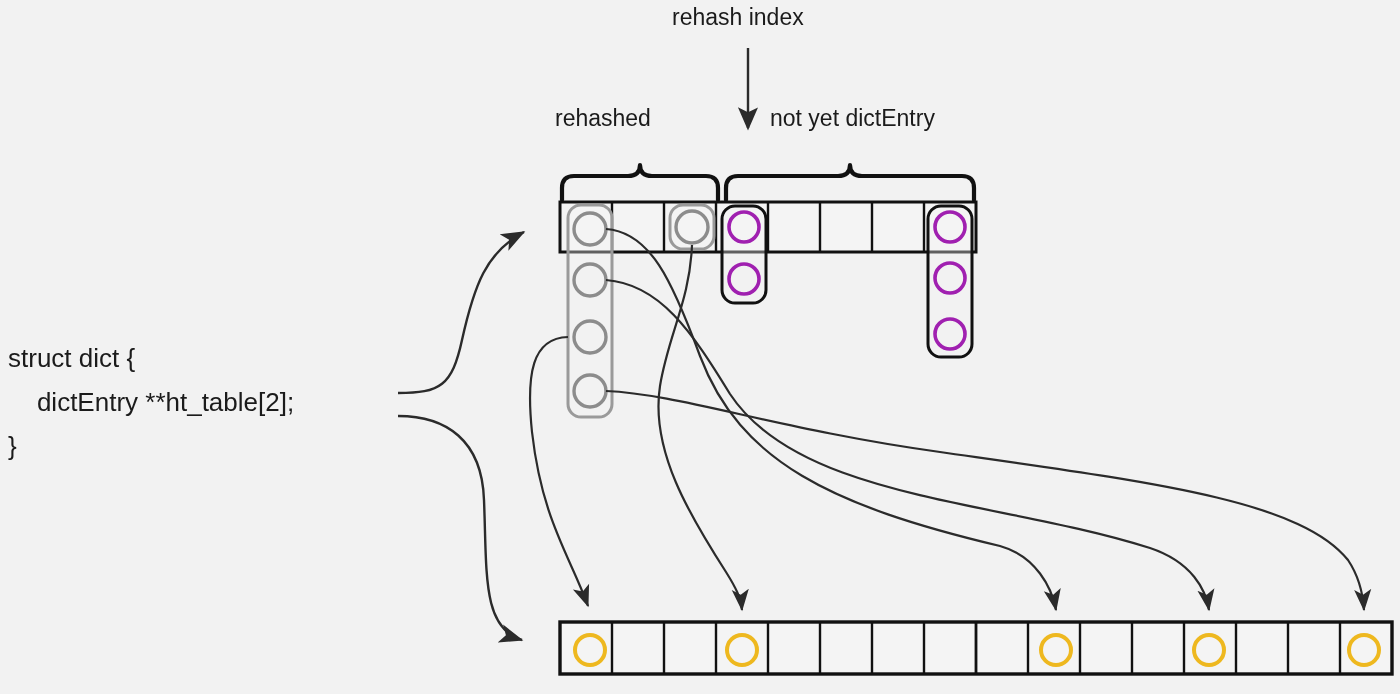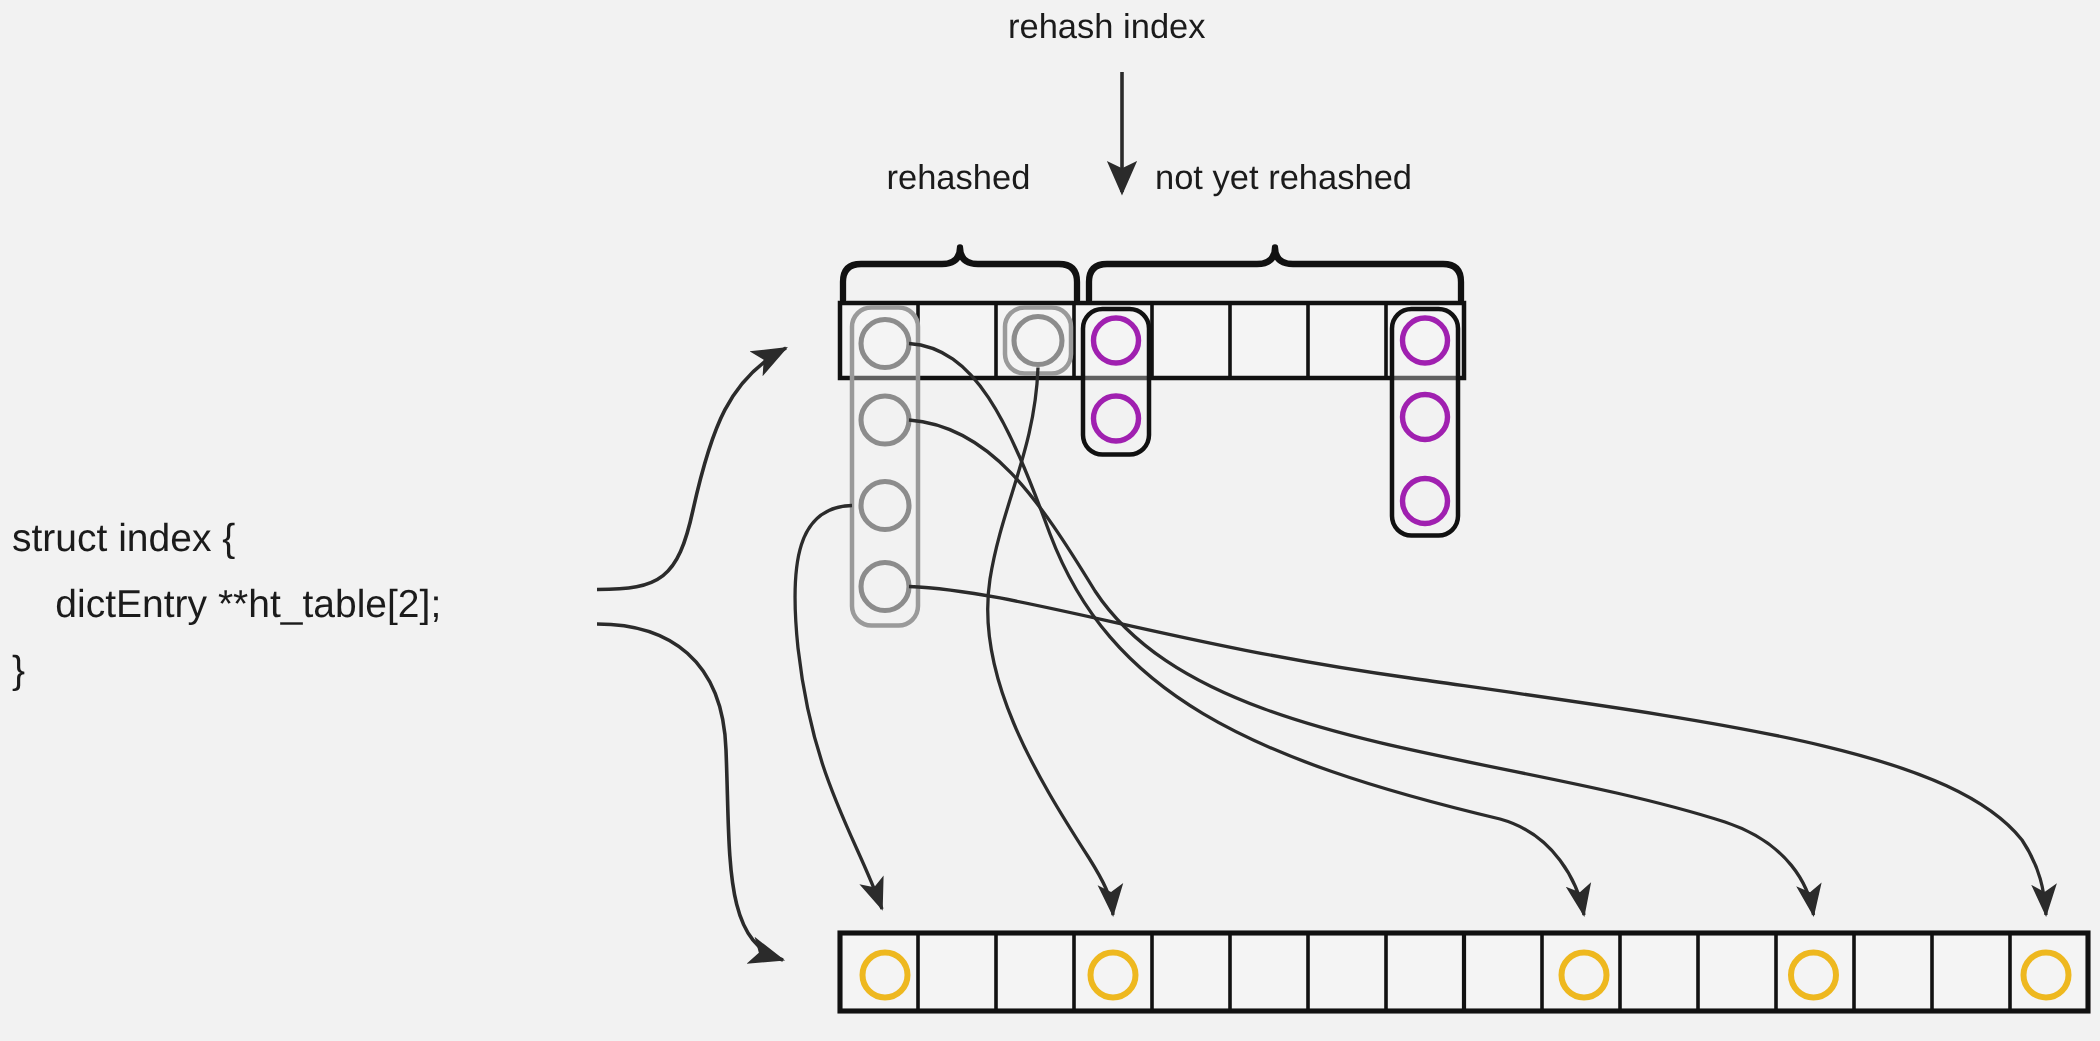--- a/index.html
+++ b/index.html
@@ -34,21 +34,21 @@
     white-space: pre;
     font-family: "Liberation Sans", sans-serif;
     color: #1b1b1b;
   }
   .label-rehash-index {
     left: 672px;
     top: 4px;
     font-size: 23px;
   }
   .label-rehashed {
-    left: 591px;
+    left: 555px;
     top: 105px;
     font-size: 23px;
   }
   .label-not-yet {
     left: 770px;
     top: 105px;
     font-size: 23px;
   }
   .code-block {
     position: absolute;
@@ -72,24 +72,24 @@
     font-family: "Liberation Sans", sans-serif;
   }
 </style>
 </head>
 <body>
 
 <div id="stage">
 
   <div class="txt label-rehash-index">rehash index</div>
   <div class="txt label-rehashed">rehashed</div>
-  <div class="txt label-not-yet">not yet rehashed</div>
+  <div class="txt label-not-yet">not yet dictEntry</div>
 
   <div class="code-block">
-    <span class="code-line">struct index {</span>
+    <span class="code-line">struct dict {</span>
     <span class="code-line">    dictEntry **ht_table[2];</span>
     <span class="code-line">}</span>
   </div>
 
   <div class="watermark">miro</div>
 
   <svg class="layer" viewBox="0 0 1400 694">
     <defs>
       <marker id="arrowDark" markerWidth="11" markerHeight="11" refX="9.4" refY="4.2" orient="auto" markerUnits="strokeWidth">
         <path d="M0,0.3 L10,4.2 L0,8.1 L2.4,4.2 Z" fill="#2b2b2b"></path>

